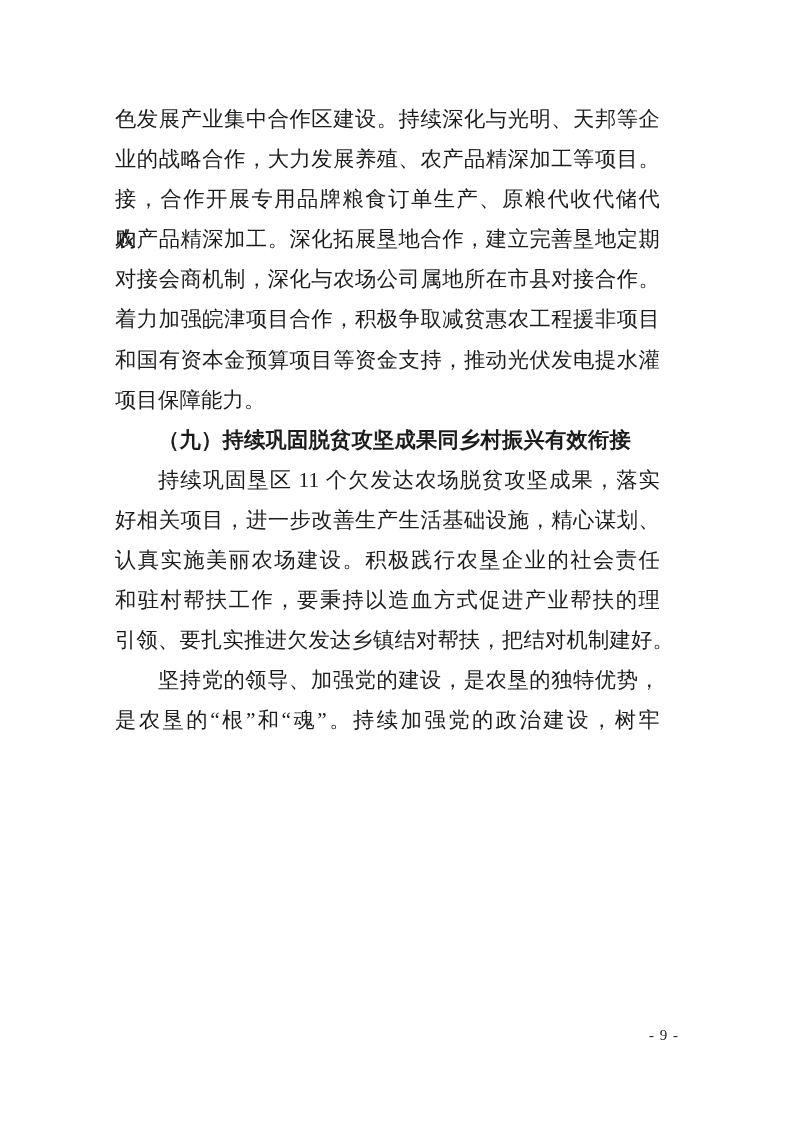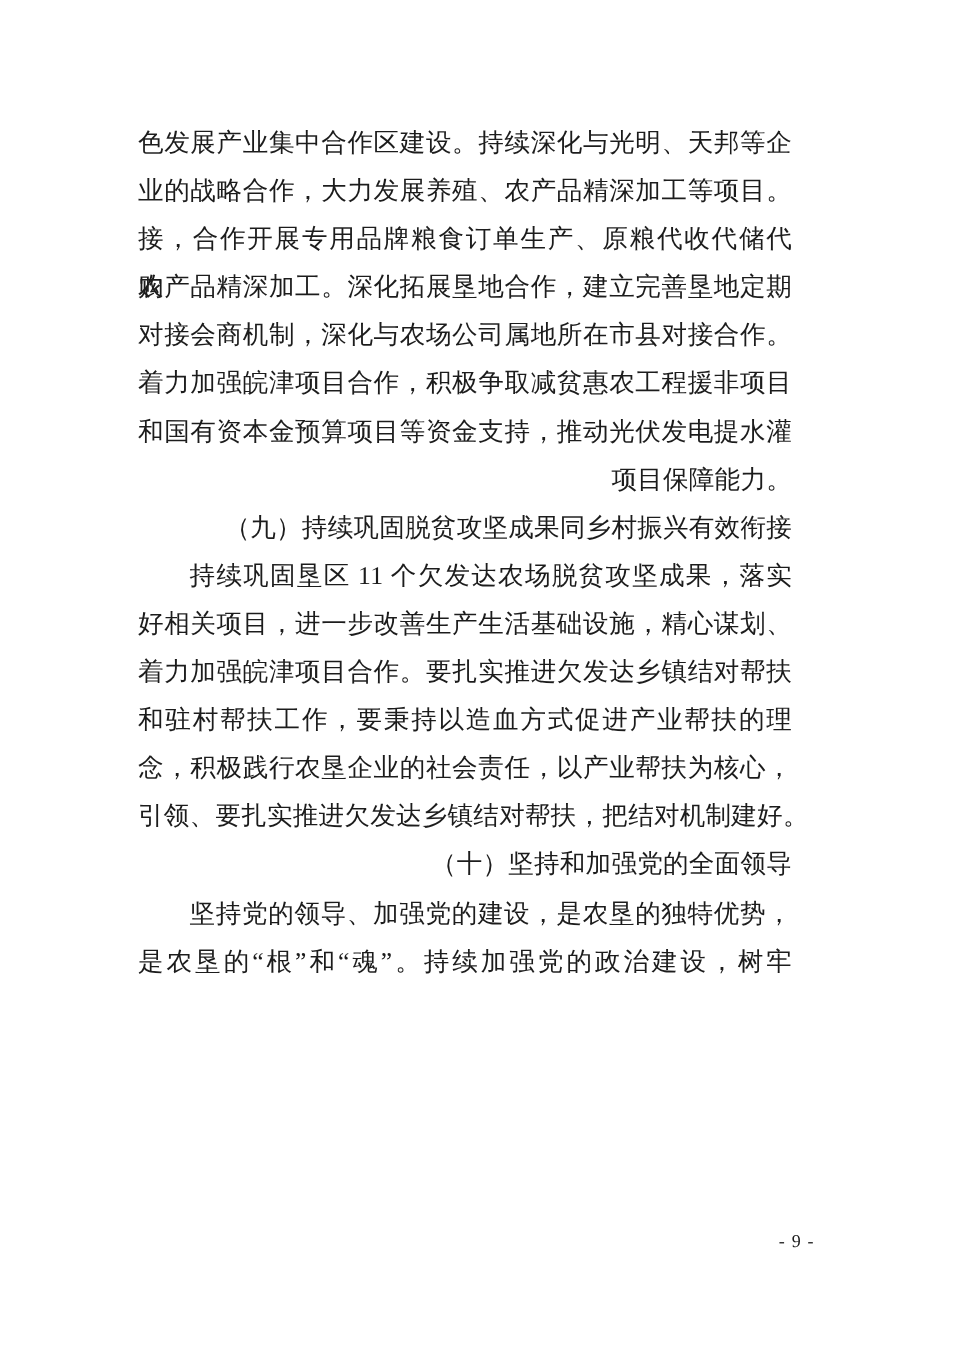--- a/index.html
+++ b/index.html
@@ -22,35 +22,35 @@
     position: absolute;
     left: 115px;
     top: 99px;
     width: 545px;
   }
   .line {
     height: 40.1px;
     line-height: 40.1px;
     font-size: 21.3px;
     color: #1c1c1c;
-    text-align: right;
+    text-align: left;
     white-space: nowrap;
     letter-spacing: 0.2px;
   }
   .line.justify {
     white-space: normal;
     text-align: justify;
     text-align-last: justify;
     text-justify: inter-character;
   }
   .line.indent {
     padding-left: 43px;
   }
   .line.heading {
-    font-weight: 400;
+    font-weight: 700;
   }
   .page-number {
     position: absolute;
     top: 1024px;
     right: 115px;
     font-size: 15px;
     line-height: 22px;
     color: #1c1c1c;
     letter-spacing: 1px;
     text-align: right;
@@ -65,22 +65,20 @@
       <div class="line justify">业的战略合作，大力发展养殖、农产品精深加工等项目。</div>
       <div class="line justify">接，合作开展专用品牌粮食订单生产、原粮代收代储代购、</div>
       <div class="line justify">农产品精深加工。深化拓展垦地合作，建立完善垦地定期</div>
       <div class="line justify">对接会商机制，深化与农场公司属地所在市县对接合作。</div>
       <div class="line justify">着力加强皖津项目合作，积极争取减贫惠农工程援非项目</div>
       <div class="line justify">和国有资本金预算项目等资金支持，推动光伏发电提水灌</div>
       <div class="line">项目保障能力。</div>
       <div class="line indent heading">（九）持续巩固脱贫攻坚成果同乡村振兴有效衔接</div>
       <div class="line indent justify">持续巩固垦区 11 个欠发达农场脱贫攻坚成果，落实</div>
       <div class="line justify">好相关项目，进一步改善生产生活基础设施，精心谋划、</div>
-      <div class="line justify">着力加强皖津项目合作。要扎实推进欠发达乡镇结对帮扶</div>
+      <div class="line justify">认真实施美丽农场建设。积极践行农垦企业的社会责任</div>
       <div class="line justify">和驻村帮扶工作，要秉持以造血方式促进产业帮扶的理</div>
-      <div class="line justify">念，积极践行农垦企业的社会责任，以产业帮扶为核心，</div>
       <div class="line">引领、要扎实推进欠发达乡镇结对帮扶，把结对机制建好。</div>
-      <div class="line indent heading">（十）坚持和加强党的全面领导</div>
       <div class="line indent justify">坚持党的领导、加强党的建设，是农垦的独特优势，</div>
       <div class="line justify">是农垦的“根”和“魂”。持续加强党的政治建设，树牢</div>
     </div>
   <div class="page-number">- 9 -</div>
 </div>
 
 </body></html>

